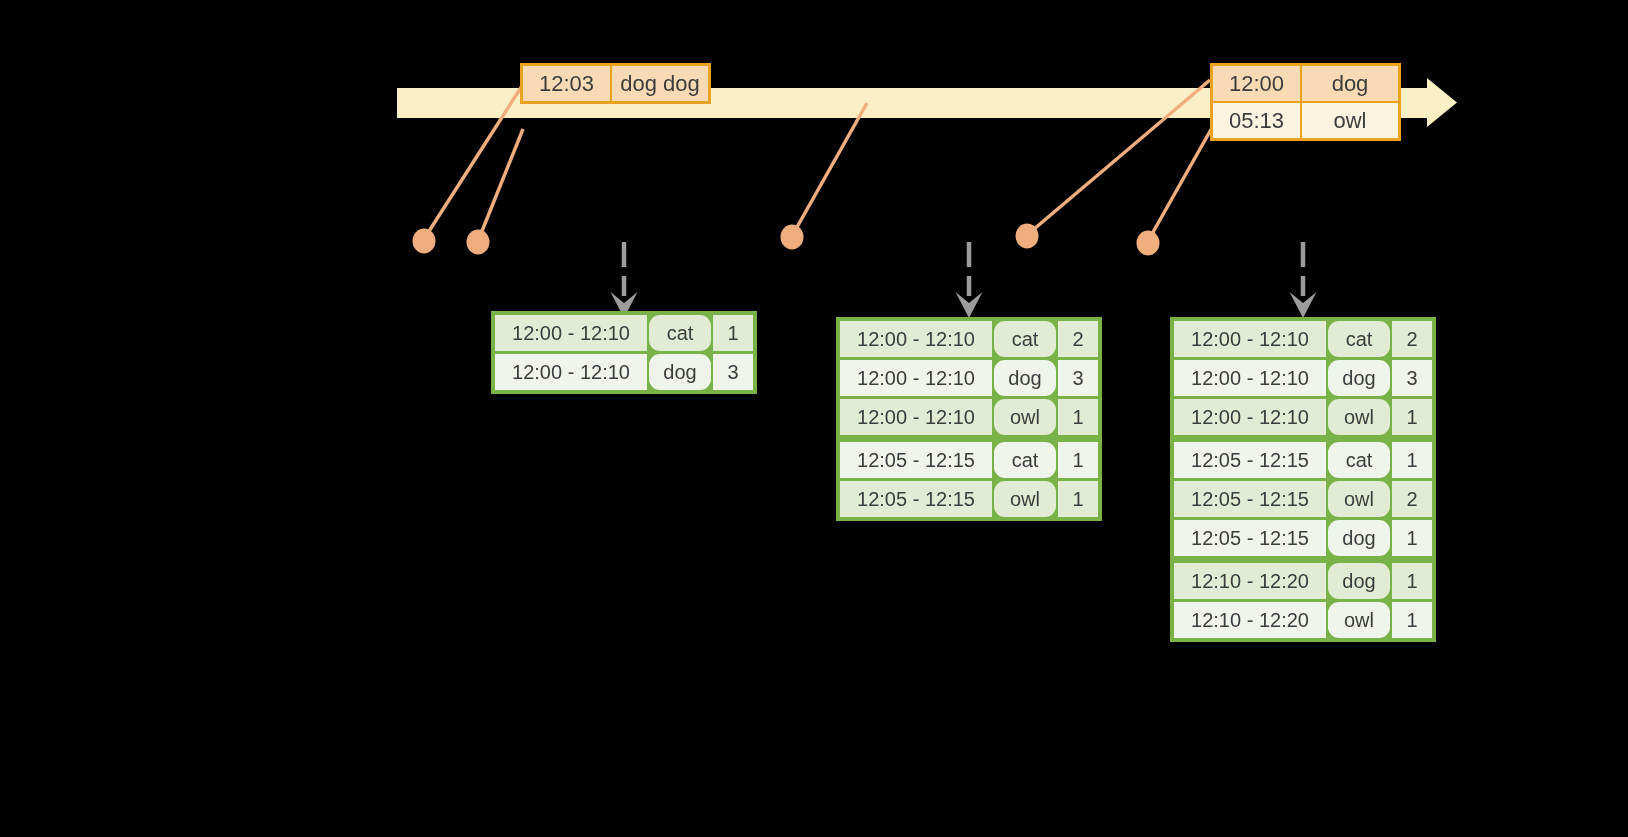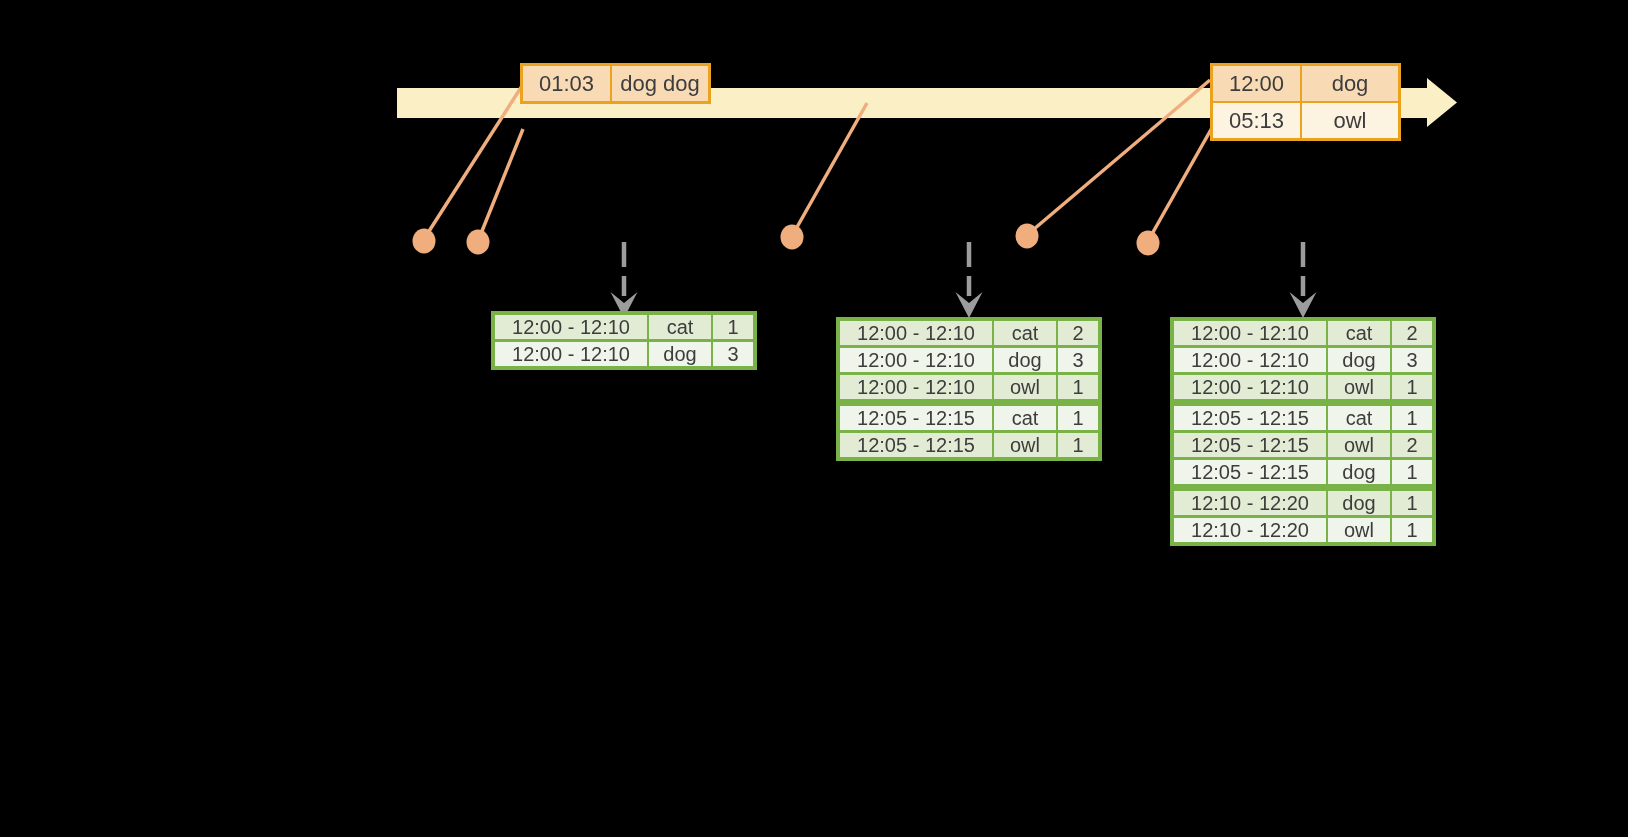--- a/index.html
+++ b/index.html
@@ -28,29 +28,29 @@
   .event-table .col-words{width:96px;}
 
   
   .result-table{
     position:absolute;
     border:4px solid var(--result-border,#79B347);
     background:var(--result-border,#79B347);
     display:flex;flex-direction:column;gap:3px;
     box-sizing:content-box;
   }
-  .result-table .trow{display:flex;gap:2px;height:24px;}
+  .result-table .trow{display:flex;gap:2px;height:36px;}
   .result-table .trow.group-start{margin-top:4px;}
   .result-table .tcell{
     display:flex;align-items:center;justify-content:center;
     font-size:20px;background:var(--result-row-light,#F0F5EB);
   }
   .result-table .trow:nth-child(odd) .tcell{background:var(--result-row-dark,#E2ECD4);}
   .result-table .col-window{width:152px;}
-  .result-table .col-word{width:62px;}
+  .result-table .col-word{width:62px;border-radius:11px;}
   .result-table .col-count{width:40px;}
 </style>
 </head>
 <body>
 
 <div class="canvas">
 
   <svg class="overlay" width="1628" height="837" viewBox="0 0 1628 837">
 
     <rect x="397" y="88" width="1030" height="30" style="fill:var(--timeline-fill)"></rect>
@@ -77,21 +77,21 @@
       <polygon points="610.5,292 624,303 637.5,292 624,318" style="fill:var(--trigger-arrow)"></polygon>
       <line x1="969" y1="242" x2="969" y2="296" style="stroke:var(--trigger-arrow);stroke-width:4.5;stroke-dasharray:25 9"></line>
       <polygon points="955.5,292 969,303 982.5,292 969,318" style="fill:var(--trigger-arrow)"></polygon>
       <line x1="1303" y1="242" x2="1303" y2="296" style="stroke:var(--trigger-arrow);stroke-width:4.5;stroke-dasharray:25 9"></line>
       <polygon points="1289.5,292 1303,303 1316.5,292 1303,318" style="fill:var(--trigger-arrow)"></polygon>
     </g>
   </svg>
 
   <div class="event-table" style="left:520px;top:63px">
       <div class="trow">
-        <div class="tcell col-time">01:03</div>
+        <div class="tcell col-time">12:03</div>
         <div class="tcell col-words">dog dog</div>
       </div>
     </div>
   <div class="event-table" style="left:1210px;top:63px">
       <div class="trow">
         <div class="tcell col-time">12:00</div>
         <div class="tcell col-words">dog</div>
       </div>
       <div class="trow">
         <div class="tcell col-time">05:13</div>

